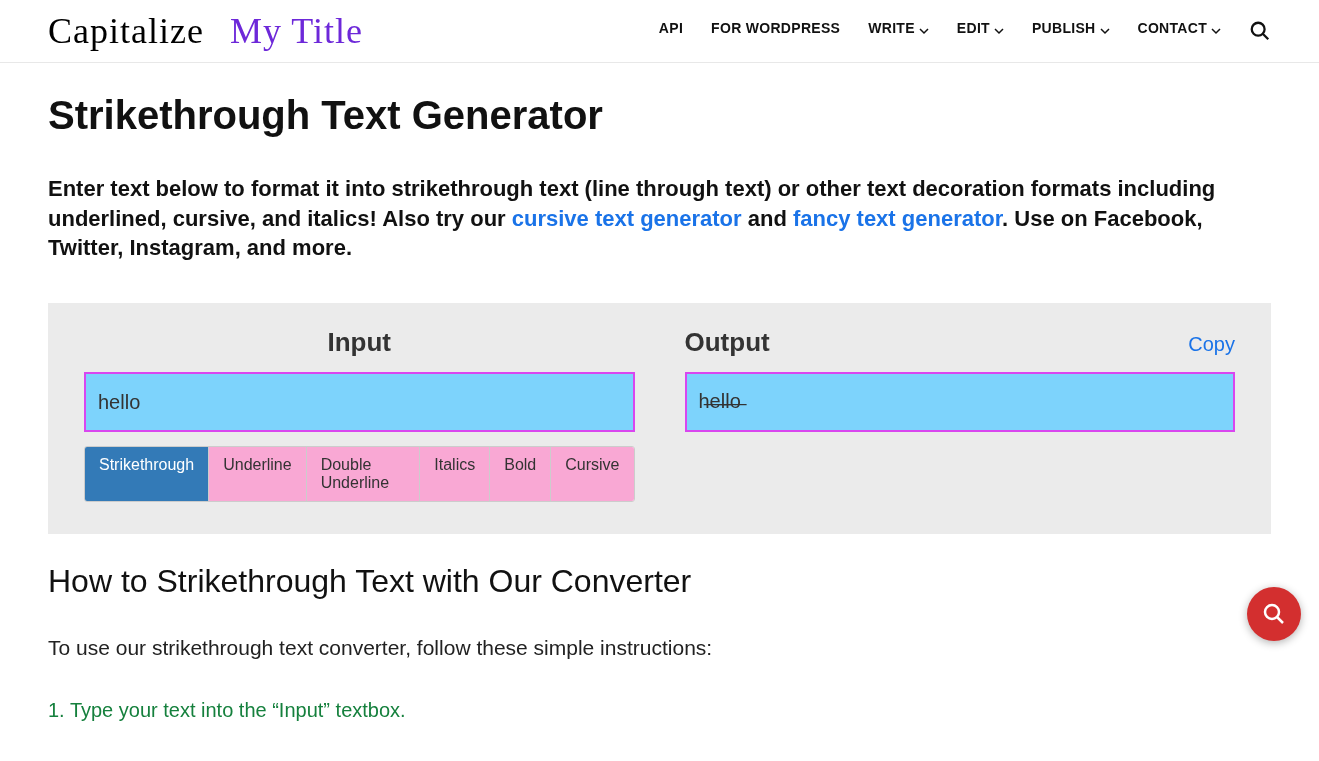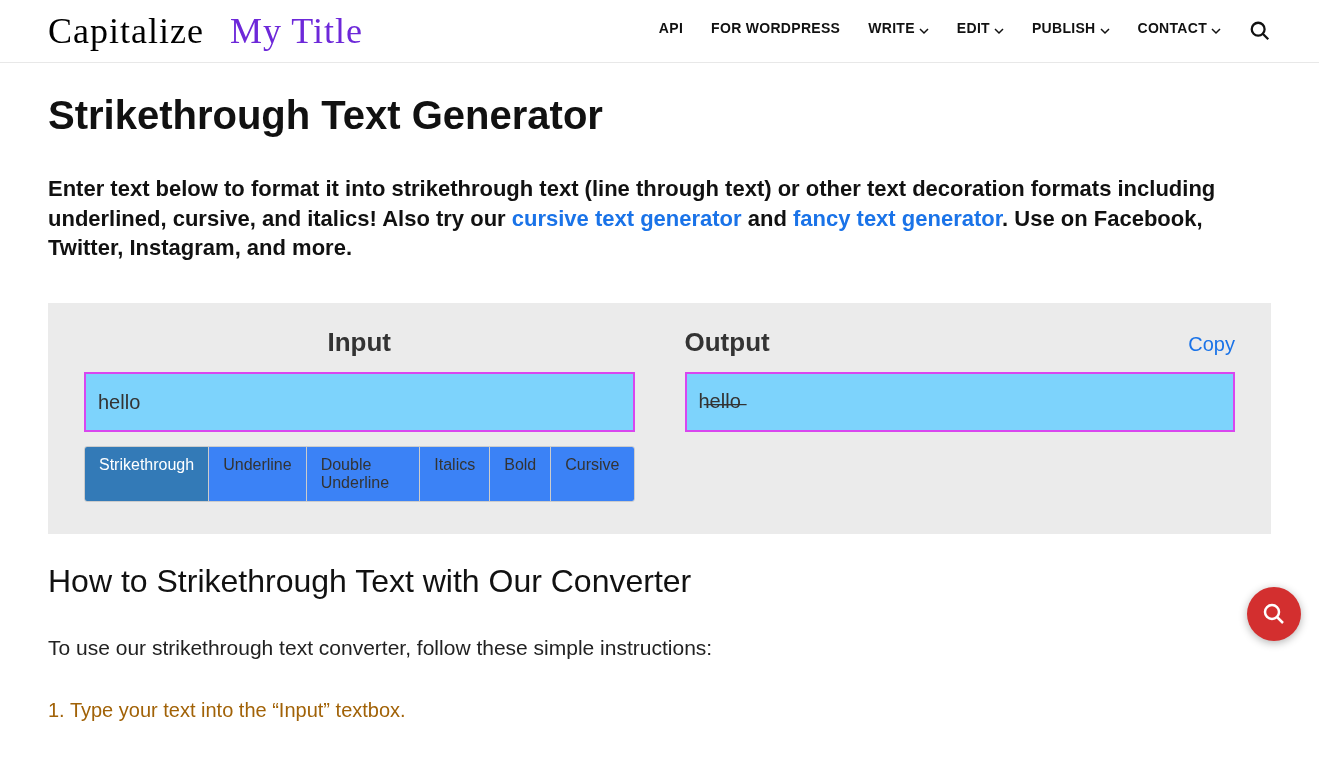--- a/index.html
+++ b/index.html
@@ -133,21 +133,21 @@
       width: fit-content;
       background: #fff;
     }
     .tab {
       padding: 9px 14px;
       font-family: Arial, sans-serif;
       font-size: 16px;
       color: #333;
       cursor: pointer;
       border-right: 1px solid #ccc;
-      background: #3b82f6;
+      background: #f9a8d4;
     }
     .tab:last-child {
       border-right: none;
     }
     .tab.active {
       background: #337ab7;
       color: #fff;
     }
     .howto-section {
       padding-top: 29px;
@@ -163,21 +163,21 @@
       font-family: Verdana, Arial, sans-serif;
       font-size: 21px;
       color: #222;
       line-height: 1.55;
       max-width: 700px;
       margin-bottom: 30px;
     }
     .howto-step {
       font-family: Verdana, Arial, sans-serif;
       font-size: 20px;
-      color: #a16207;
+      color: #15803d;
       line-height: 1.5;
     }
     .fab {
       position: fixed;
       bottom: 120px;
       right: 18px;
       width: 54px;
       height: 54px;
       border-radius: 50%;
       background: #d32f2f;

